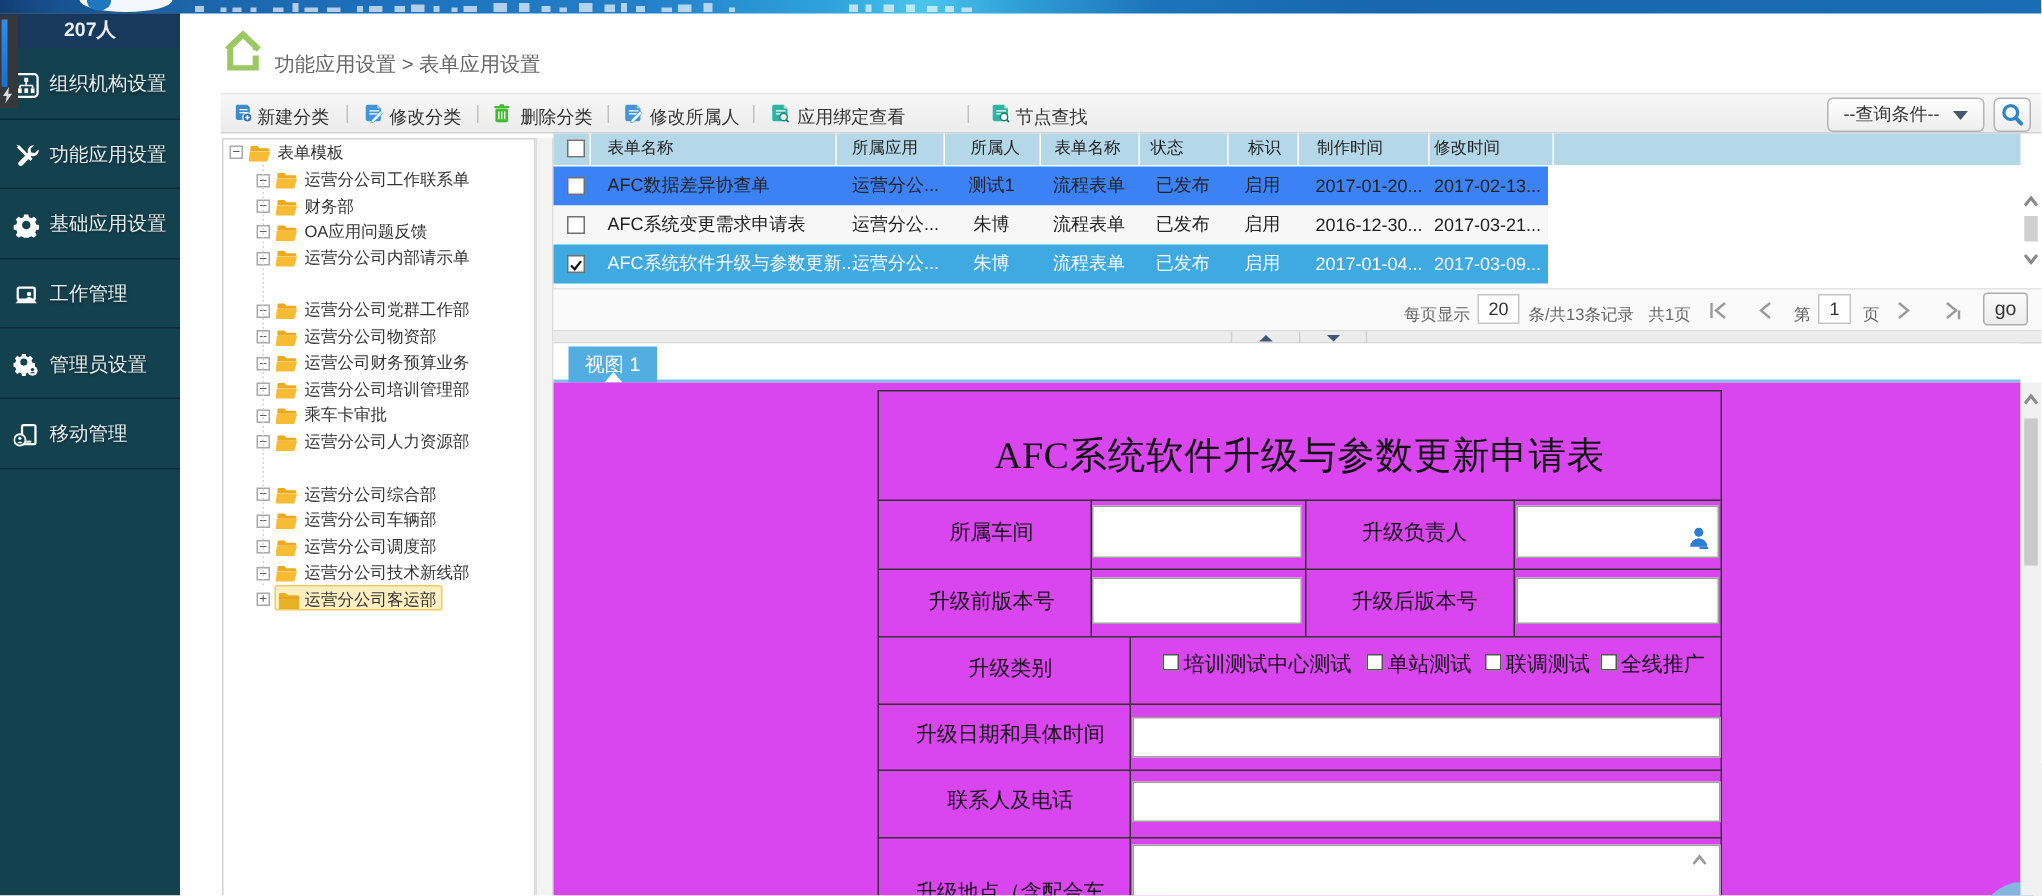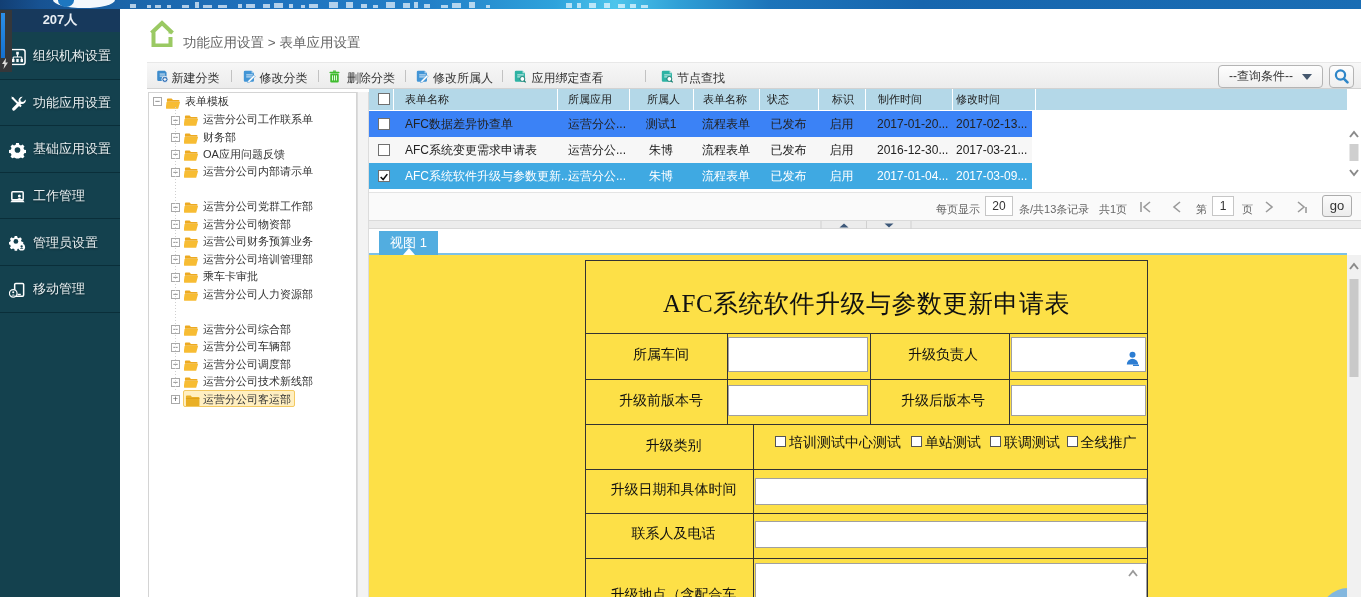--- a/index.html
+++ b/index.html
@@ -51,21 +51,21 @@
 .pginp{position:absolute;top:196px;height:20px;border:1px solid #c6c6c6;background:#fff;font-size:12px;color:#333;text-align:center;line-height:18px}
 #gobtn{position:absolute;left:1322px;top:195px;width:30px;height:22px;border:1px solid #ababab;border-radius:3px;background:linear-gradient(180deg,#fbfbfb,#ececec);font-size:13px;color:#333;text-align:center;line-height:20px}
 
 #split{left:369px;top:221px;width:992px;height:8px;background:#ececec;border-bottom:1px solid #d8d8d8}
 
 #tabbar{left:369px;top:229px;width:978px;height:26px;background:#fff}
 #tab1{position:absolute;left:379px;top:231px;width:59px;height:24px;background:#52ade0;color:#fff;font-size:13px;text-align:center;line-height:24px}
 #tabnotch{position:absolute;left:403px;top:248px;width:0;height:0;border-left:6px solid transparent;border-right:6px solid transparent;border-bottom:7px solid #fff}
 #tabline{left:369px;top:253px;width:978px;height:2px;background:#7cc1e8}
 
-#preview{left:369px;top:255px;width:978px;height:342px;background:#fde047;overflow:hidden}
+#preview{left:369px;top:255px;width:978px;height:342px;background:#d946ef;overflow:hidden}
 #doc{position:absolute;left:216px;top:5px;width:563px;height:345px;border:1.4px solid #333;font-family:"Liberation Serif",serif;font-weight:300}
 #doctitle{position:absolute;left:0;top:26px;width:561px;text-align:center;font-size:25px;color:#111;letter-spacing:.5px}
 .dline{position:absolute;background:#333}
 .dlab{position:absolute;font-size:14px;color:#111;text-align:center}
 .dinp{position:absolute;border:1px solid #a0a0a0;background:#fff}
 .dck{position:absolute;width:11px;height:11px;border:1px solid #555;background:#fff}
 .dcktxt{position:absolute;font-size:14px;color:#111}
 
 #pvsb{left:1347px;top:255px;width:14px;height:342px;background:#f1f1f1;z-index:6}
 #bluecirc{left:1320px;top:588px;width:56px;height:56px;border-radius:50%;background:#83b7de;z-index:5}

